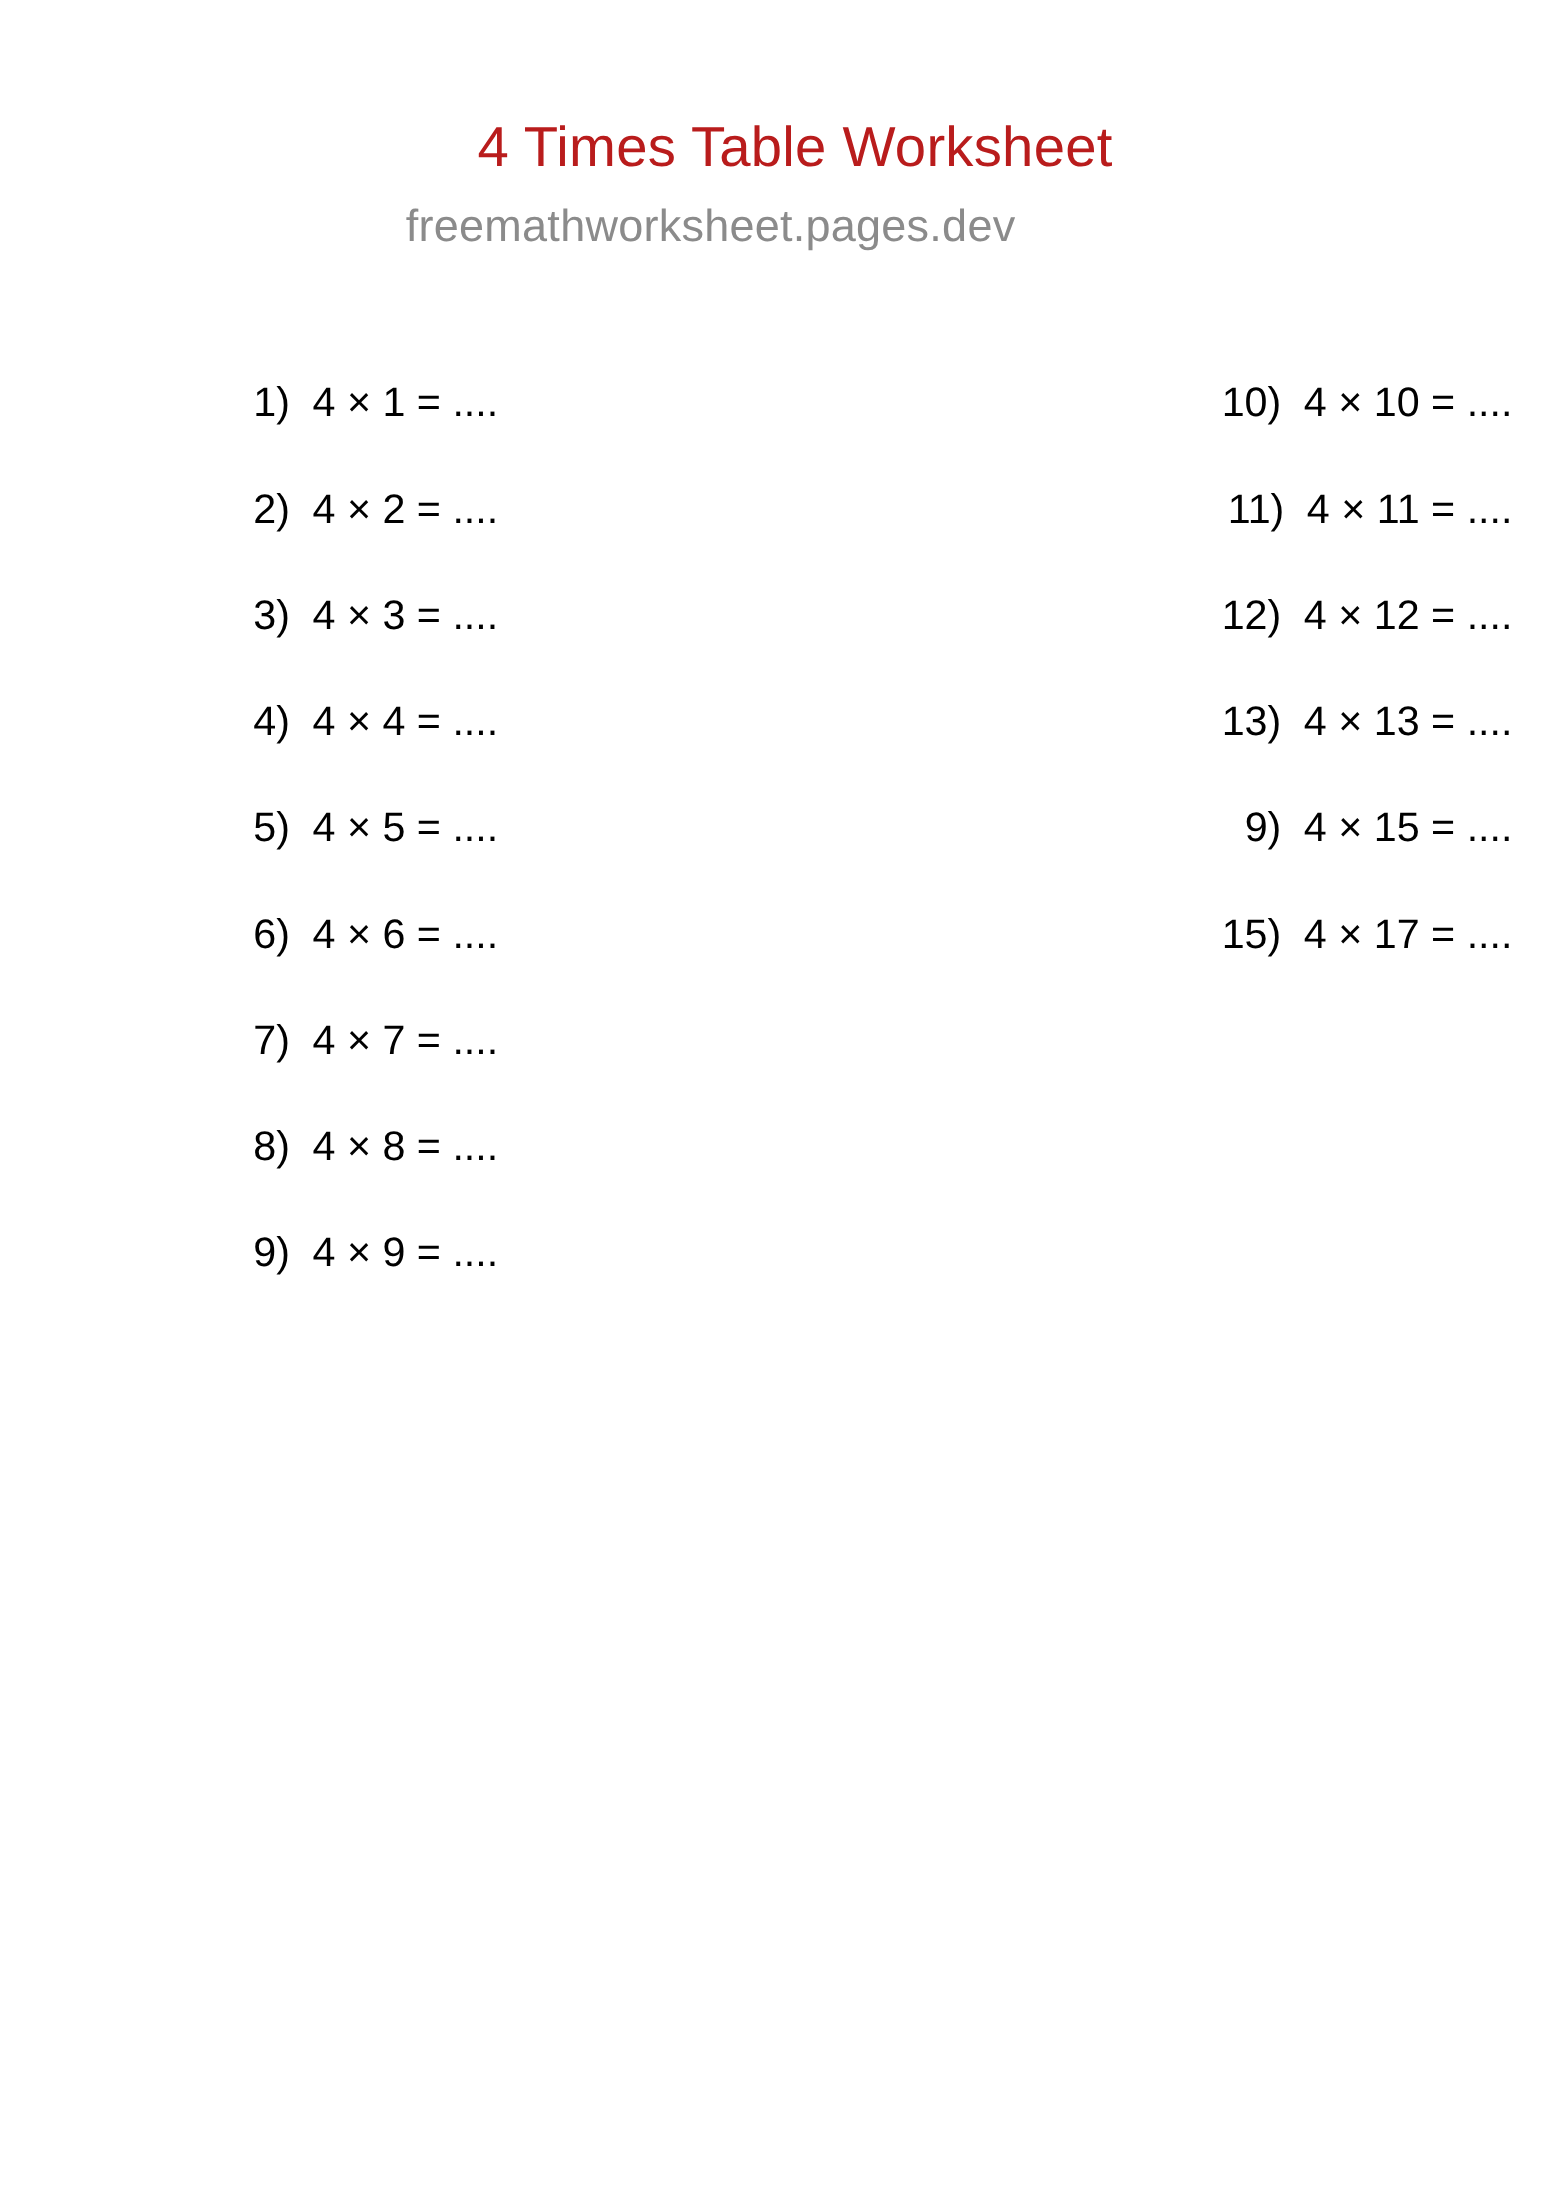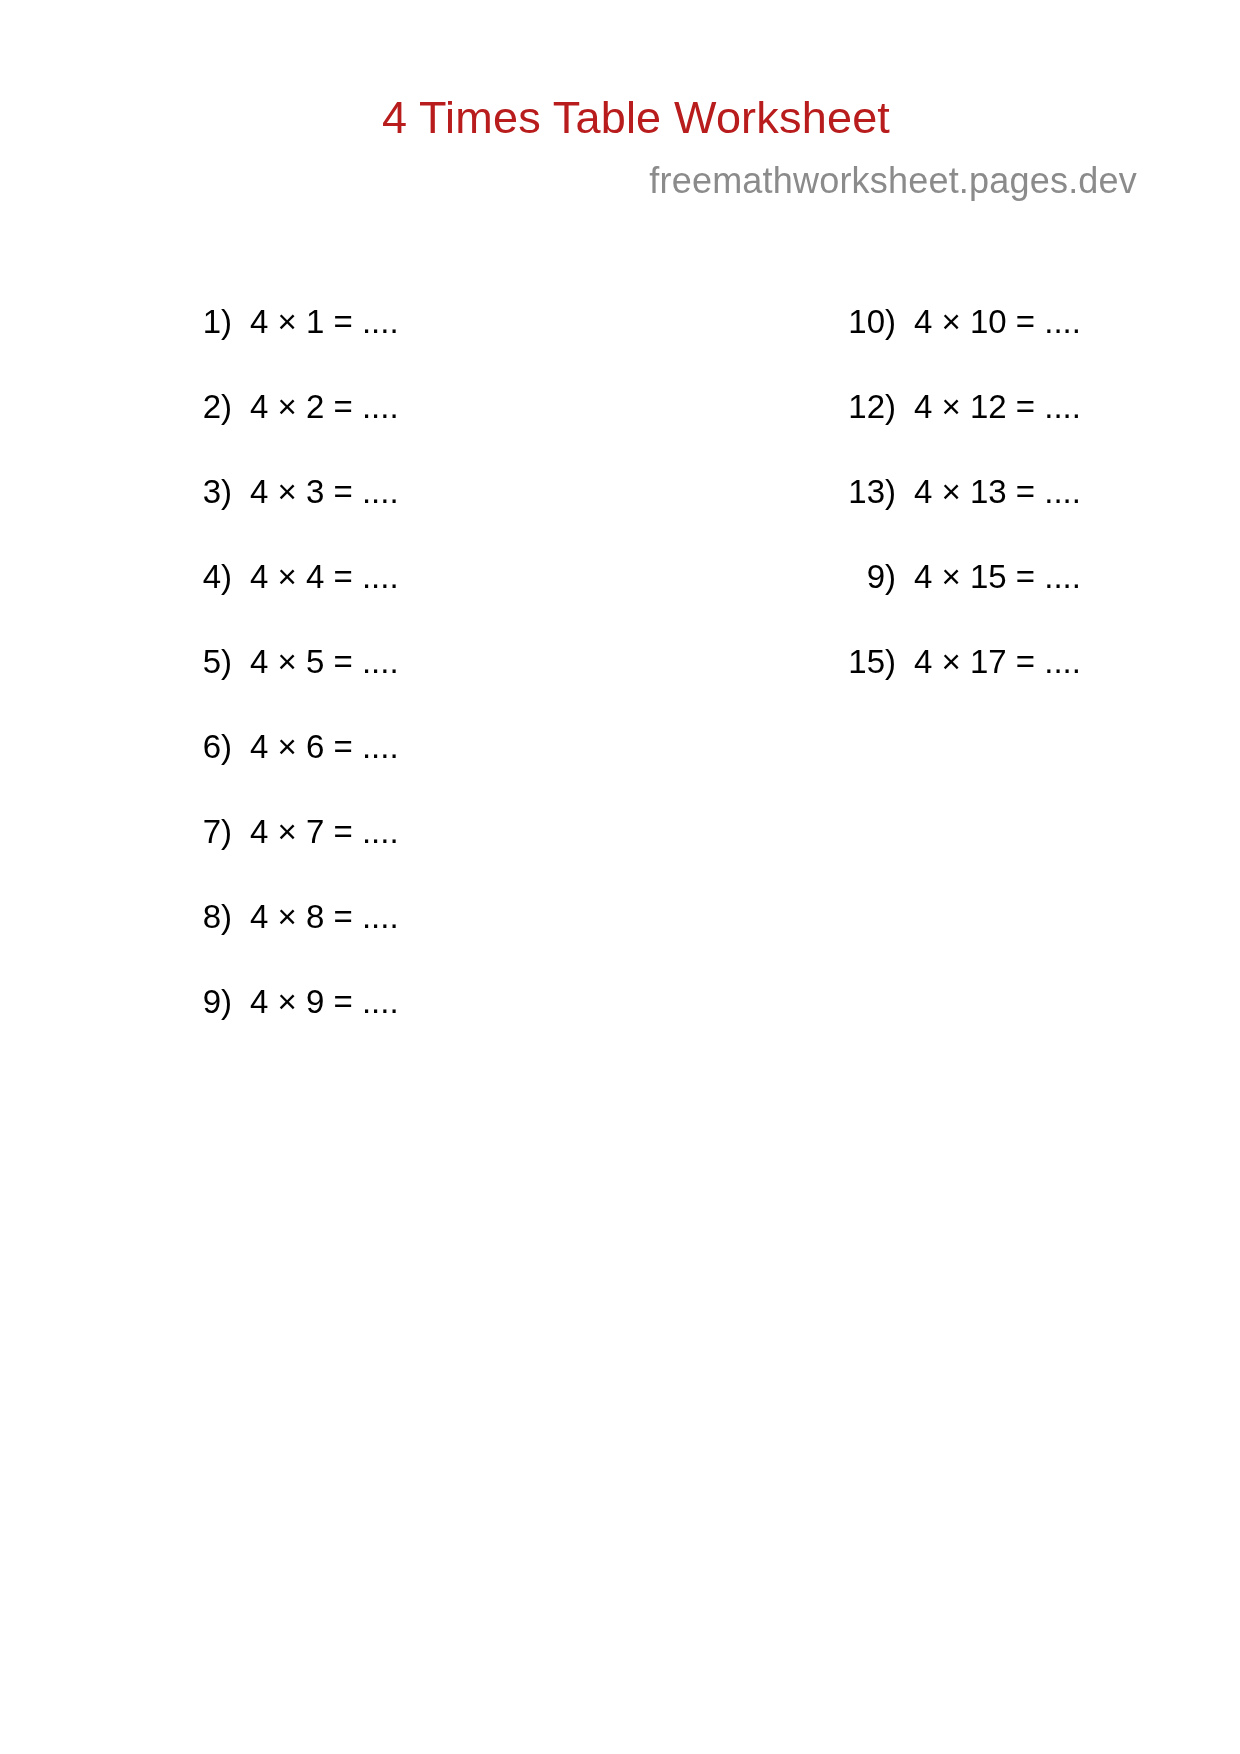--- a/index.html
+++ b/index.html
@@ -25,21 +25,21 @@
     font-size: 45px;
     font-weight: normal;
     letter-spacing: 0.2px;
     color: #b91c1c;
   }
   .subtitle {
     position: absolute;
     top: 160px;
     left: 0;
     width: 1137px;
-    text-align: right;
+    text-align: center;
     font-size: 36px;
     color: #8b8b8b;
     letter-spacing: 0.2px;
   }
   .columns {
     position: absolute;
     top: 305px;
     left: 0;
     width: 1240px;
     display: flex;
@@ -49,20 +49,21 @@
     display: flex;
     flex-direction: column;
   }
   .col-left {
     margin-left: 178px;
     width: 390px;
   }
   .col-right {
     margin-left: 252px;
     width: 390px;
+    align-items: flex-end;
   }
   .problem {
     display: flex;
     align-items: baseline;
     font-size: 33px;
     line-height: 1;
     height: 85px;
   }
   .num {
     min-width: 54px;
@@ -125,20 +126,24 @@
         <span class="expr">4 × 9 = ....</span>
       </div>
     </div>
 
     <div class="col col-right">
       <div class="problem">
         <span class="num">10)</span>
         <span class="expr">4 × 10 = ....</span>
       </div>
       <div class="problem">
+        <span class="num">11)</span>
+        <span class="expr">4 × 11 = ....</span>
+      </div>
+      <div class="problem">
         <span class="num">12)</span>
         <span class="expr">4 × 12 = ....</span>
       </div>
       <div class="problem">
         <span class="num">13)</span>
         <span class="expr">4 × 13 = ....</span>
       </div>
       <div class="problem">
         <span class="num">9)</span>
         <span class="expr">4 × 15 = ....</span>

